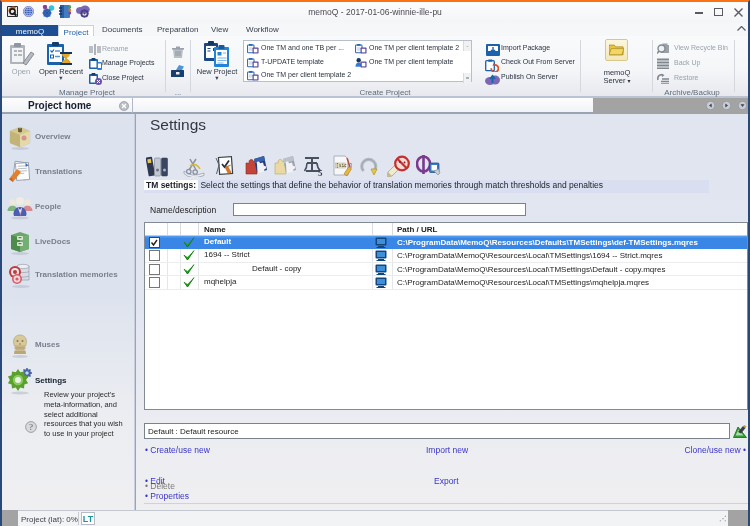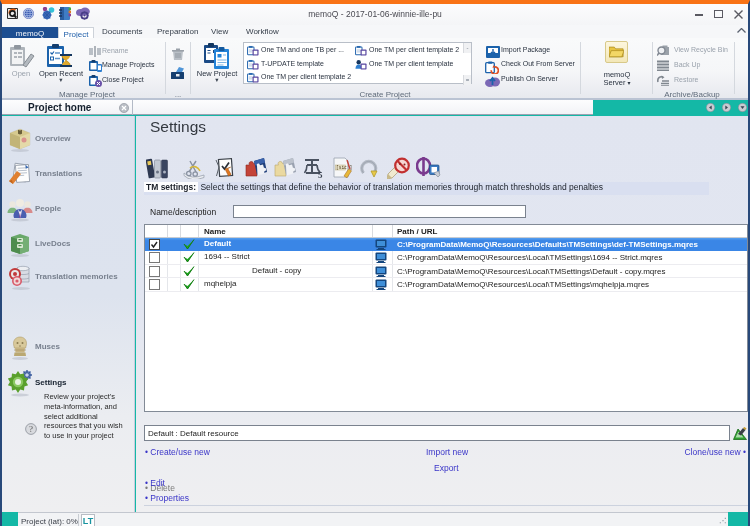--- a/index.html
+++ b/index.html
@@ -1,19 +1,19 @@
 <!DOCTYPE html>
 <html><head>
 <meta charset="utf-8">
 <style>
 * { margin:0; padding:0; box-sizing:border-box; }
 html,body { width:750px; height:526px; overflow:hidden; }
 body { font-family:"Liberation Sans", sans-serif; }
-#win { position:relative; width:750px; height:526px; background:#14b8a6;
-  border-left:2px solid #28497a; border-right:2px solid #28497a; border-top:4px solid #f97316; overflow:hidden; }
+#win { position:relative; width:750px; height:526px; background:#a3a3a3;
+  border-left:2px solid #28497a; border-right:2px solid #28497a; border-top:2px solid #f97316; overflow:hidden; }
 .abs { position:absolute; }
 
 #titlebar { left:0; top:0; width:746px; height:21px; background:linear-gradient(#fcfcfd,#f4f5f7); }
 #title { left:0; top:5px; width:746px; text-align:center; font-size:8.5px; color:#4a4a52; }
 
 #tabrow { left:0; top:21px; width:746px; height:13px; background:#f6f7f9; }
 .tab { position:absolute; top:2px; height:11px; font-size:8px; color:#38404c; padding-top:0px; }
 #tab-memoq { left:0; width:56px; background:#1d4e91; color:#f2f5fa; text-align:center; line-height:13px; }
 #tab-proj { left:56px; width:36px; background:#fff; border:1px solid #cdd2d9; border-bottom:none; color:#1d5da8; text-align:center; line-height:13px; }
 
@@ -554,21 +554,21 @@
       <path d="M0.5 13.5 L5 3 L13.5 13.5z" fill="#2e9e2e" stroke="#1a6a1a" stroke-width="0.8"></path>
       <path d="M2.5 11.5 L5.5 5.5 L10.5 11.5z" fill="#a8dca8"></path>
       <path d="M5 8 L10 2 L12.5 4 L8 9.5z" fill="#3a3f46"></path>
       <path d="M10 2 L12.5 4 L13.5 2.5 L11.5 1z" fill="#c8a030"></path>
     </svg>
     <div class="link" style="left:9px; top:331px;">• Create/use new</div>
     <div class="link" style="left:9px; top:347px; color:#7a7a7a;margin-top:20px;">• Delete</div>
     <div class="link" style="left:9px; top:362px;">• Edit</div>
     <div class="link" style="left:9px; top:377px;">• Properties</div>
     <div class="link" style="left:290px; top:331px;">Import new</div>
-    <div class="link" style="left:298px; top:347px;">Export</div>
+    <div class="link" style="left:298px; top:362px;">Export</div>
     <div class="link" style="right:2px; top:331px;">Clone/use new •</div>
     <div class="abs" style="left:8px; top:389px; width:604px; height:1px; background:#ccd2de;"></div>
   </div>
   <div class="abs" id="statusbar">
     <div class="abs" style="left:3px; top:4px; font-size:8px; color:#3a3f48;">Project (lat): 0%</div>
     <div class="abs" style="left:60px; top:1px; width:1px; height:13px; background:#c8ccd2;"></div>
     <div class="abs" style="left:63px; top:1px; width:14px; height:13px; background:#fff; border:1px solid #b8bcc4; color:#1793a0; font-weight:bold; font-size:9px; text-align:center; line-height:12px;">LT</div>
     <div class="abs" style="right:2px; top:4px; font-size:8px; color:#9aa0aa; letter-spacing:-1px;">⠠⠪</div>
   </div>
 

